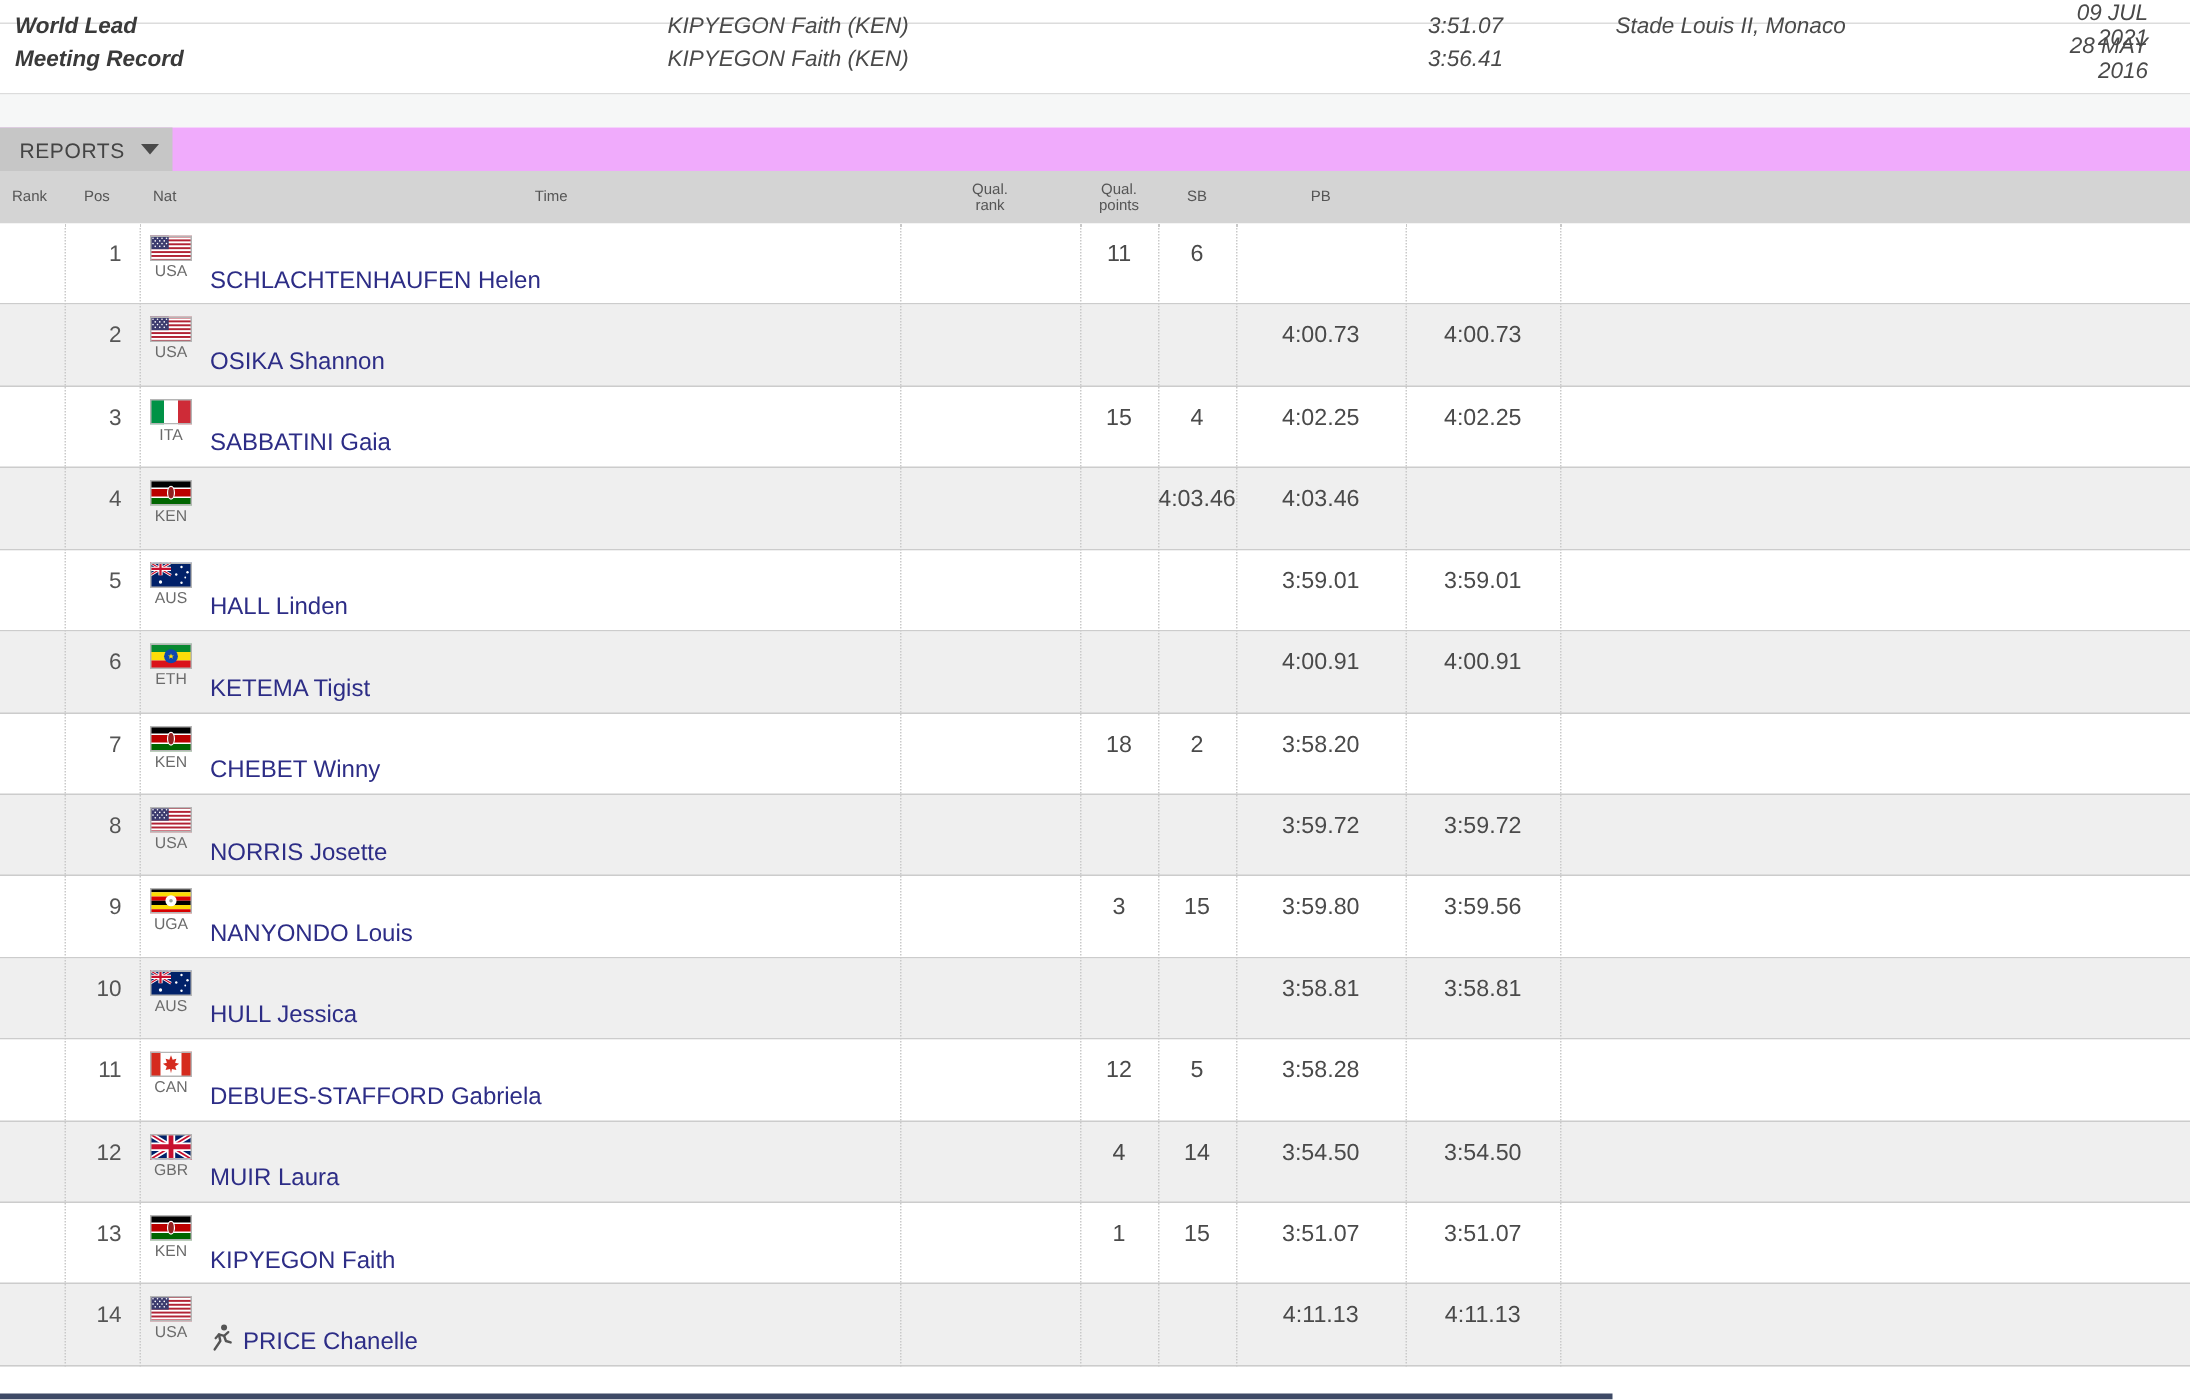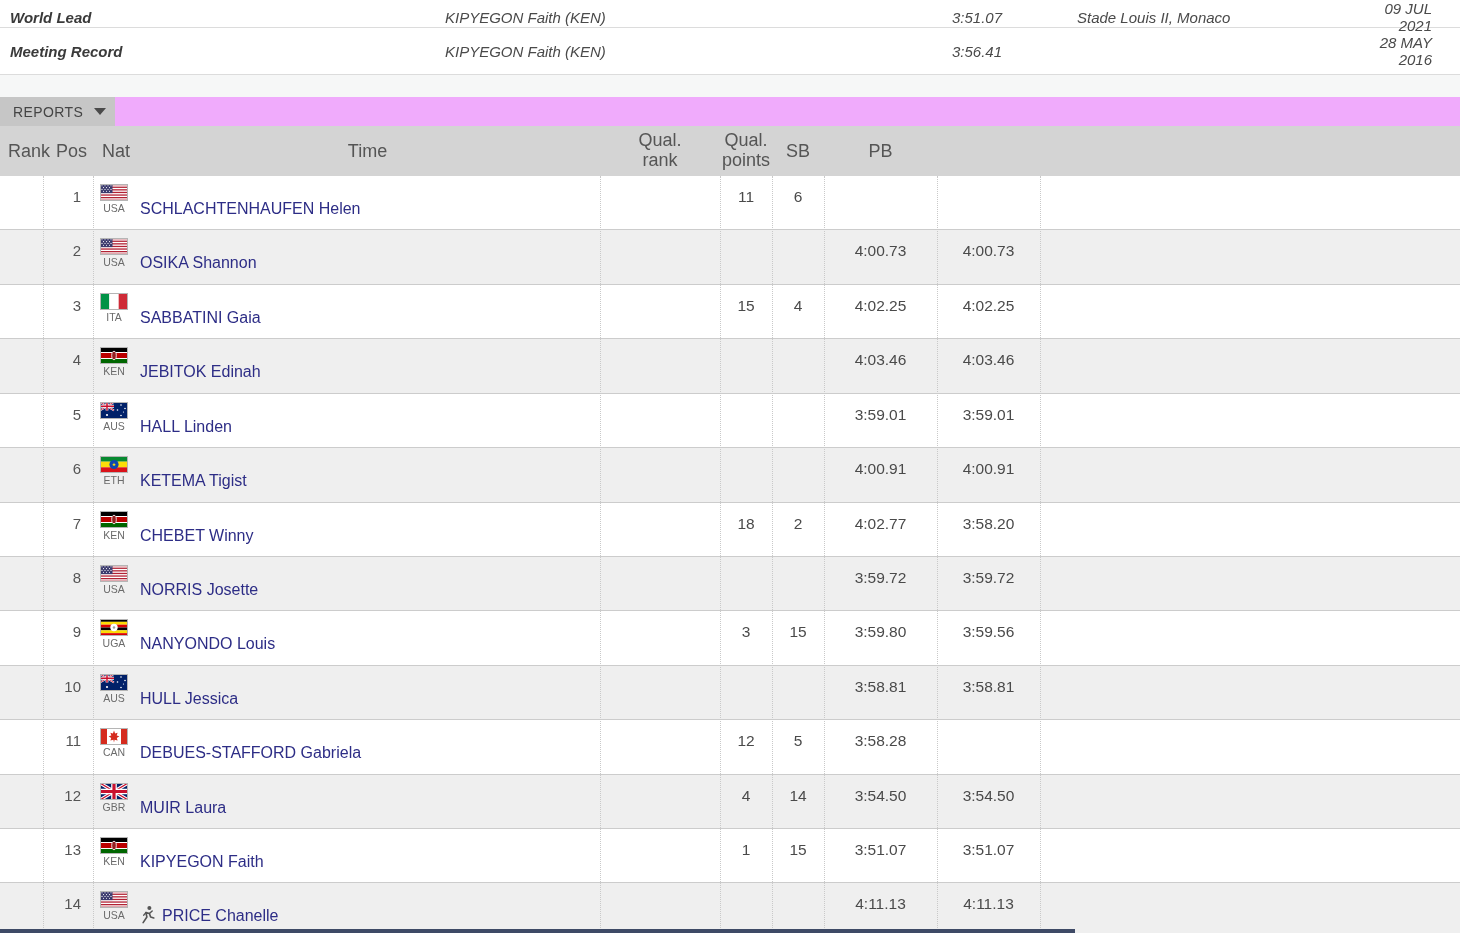--- a/index.html
+++ b/index.html
@@ -6,51 +6,51 @@
     --accent:#2d2d86; --header-bg:#d4d4d4; --row-alt:#efefef; --reports-bg:#c6c6c6;
     --text-dark:#4a4a4a; --text-gray:#555555; --muted:#6b6b6b; --divider:#c9c9c9; --bottom-bar:#3e4a66;
   }
   *{box-sizing:border-box;margin:0;padding:0}
   html,body{width:1460px;height:933px;overflow:hidden}
   body{font-family:"Liberation Sans",sans-serif;background:#fff;position:relative}
 
   
   .rec-row{display:grid;grid-template-columns:445px 400px 157px 358px 1fr;align-items:center;
            border-bottom:1px solid #dcdcdc;font-style:italic;color:var(--text-dark);font-size:15px;background:#fff}
-  .rec-row.r1{height:28px}
+  .rec-row.r1{height:16px}
   .rec-row.r2{height:47px}
   .rec-label{font-weight:bold;color:#3a3a3a;padding-left:10px}
   .rec-mark{text-align:right}
   .rec-venue{padding-left:75px}
   .rec-date{text-align:right;padding-right:28px;white-space:pre-line;line-height:1.15}
 
   .spacer{height:22px;background:#f6f7f7}
 
   
   .reports-bar{height:29px;background:#f0abfc;display:flex}
   .reports-btn{width:115px;background:var(--reports-bg);color:#444;font-size:14px;letter-spacing:.4px;
                display:flex;align-items:center;gap:11px;padding-left:13px;cursor:pointer;user-select:none}
   .tri{width:0;height:0;border-left:6px solid transparent;border-right:6px solid transparent;border-top:7px solid #4a4a4a}
 
   
   .grid{display:grid;grid-template-columns:43px 50px 42px 465px 120px 52px 52px 113px 103px 1fr}
-  .thead{height:50px;background:var(--header-bg);align-items:center;color:var(--text-gray);font-size:18px}
+  .thead{height:35px;background:var(--header-bg);align-items:center;color:var(--text-gray);font-size:10px}
   .th.rank{padding-left:8px}.th.pos{padding-left:13px}.th.nat{padding-left:9px}.th.name{padding-left:5px}
   .th.c{text-align:center}
   .th.two{text-align:center;line-height:1.1}
   .th.two span{display:block}
 
   .rows-wrap{position:relative}
   .trow{height:54.43px;border-bottom:1px solid #cccccc;background:#fff}
   .trow.alt{background:var(--row-alt)}
   .c-pos{padding:12px 12px 0 0;text-align:right;color:var(--text-gray);font-size:15px}
   .c-nat{padding-top:8px;padding-left:7px}
   .c-nat svg{display:block}
   .code{font-size:10.5px;color:var(--muted);width:28px;text-align:center;line-height:1.25;margin-top:1px}
-  .c-name{padding-top:23px;padding-left:5px;color:var(--accent);font-size:16px;display:flex;align-items:flex-start;gap:7px;line-height:1.2}
+  .c-name{padding-top:23px;padding-left:5px;color:var(--accent);font-size:16px;display:flex;align-items:center;gap:7px;line-height:1.2}
   .c-name .nm{cursor:pointer}
   .c-name .italic{}
   .pacer-ic{margin-top:-1px}
   .c-num{padding-top:12px;text-align:center;color:var(--text-dark);font-size:15.5px}
 
   .vlines{position:absolute;inset:0;pointer-events:none;z-index:2}
   .vline{position:absolute;top:0;bottom:0;border-left:1px dotted var(--divider)}
 
   .bottom-bar{position:absolute;left:0;bottom:0;width:1075px;height:4px;background:var(--bottom-bar);z-index:5}
 </style>
@@ -229,24 +229,20 @@
       <span><svg width="28" height="17" viewBox="0 0 28 17" xmlns="http://www.w3.org/2000/svg">
               <rect width="28" height="17" fill="#ffffff"></rect>
               <rect width="28" height="5" fill="#000000"></rect>
               <rect y="6" width="28" height="5" fill="#bb0000"></rect>
               <rect y="12" width="28" height="5" fill="#006600"></rect>
               <ellipse cx="14" cy="8.5" rx="2.3" ry="4.2" fill="#922020" stroke="#ffffff" stroke-width="0.8"></ellipse>
               <rect x="0.5" y="0.5" width="27" height="16" fill="none" stroke="#b5b5b5" stroke-width="1"></rect>
             </svg></span>
       <div class="code">KEN</div>
     </div>
-    <div class="c-name">
-
-      <span class="nm">JEBITOK Edinah</span>
-    </div>
     <div class="c-num"></div>
     <div class="c-num"></div>
     <div class="c-num"></div>
     <div class="c-num">4:03.46</div>
     <div class="c-num">4:03.46</div>
     <div></div>
   </div>
 
   <div class="trow grid">
     <div class="c-rank"></div>
@@ -322,21 +318,20 @@
             </svg></span>
       <div class="code">KEN</div>
     </div>
     <div class="c-name">
 
       <span class="nm">CHEBET Winny</span>
     </div>
     <div class="c-num"></div>
     <div class="c-num">18</div>
     <div class="c-num">2</div>
-    <div class="c-num">4:02.77</div>
     <div class="c-num">3:58.20</div>
     <div></div>
   </div>
 
   <div class="trow grid alt">
     <div class="c-rank"></div>
     <div class="c-pos">8</div>
     <div class="c-nat">
       <span><svg width="28" height="17" viewBox="0 0 28 17" xmlns="http://www.w3.org/2000/svg">
               <rect width="28" height="17" fill="#b22234"></rect>

